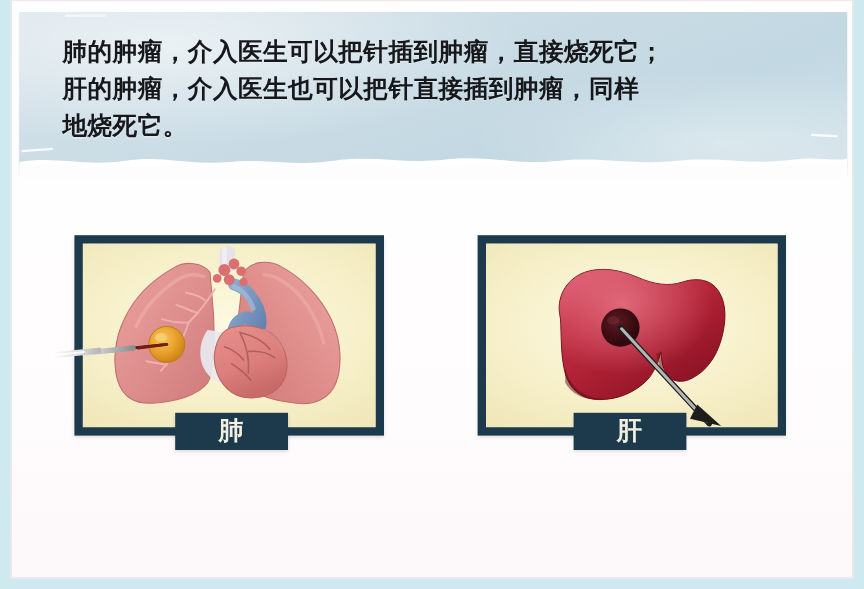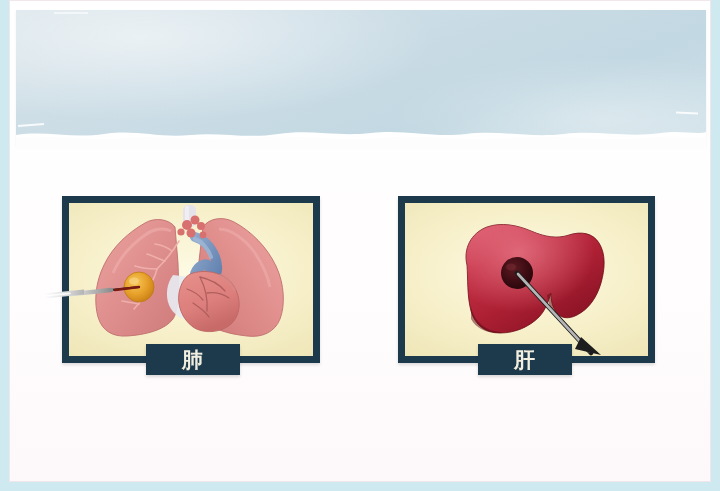--- a/index.html
+++ b/index.html
@@ -155,20 +155,23 @@
 </head>
 <body>
 
 <div id="page">
 
   <div class="page-bg-tint"></div>
 
   <div class="banner">
     <div class="banner-sheen"></div>
 
+    <div class="banner-text">肺的肿瘤，介入医生可以把针插到肿瘤，直接烧死它；
+肝的肿瘤，介入医生也可以把针直接插到肿瘤，同样
+地烧死它。</div>
 
     <div class="banner-tear">
       <svg viewBox="0 0 690 22" preserveAspectRatio="none" aria-hidden="true">
         <path d="M0,9 C30,4 55,13 88,8 C120,3 140,12 175,9 C205,6 230,13 262,8
                  C295,3 320,11 355,7 C390,3 415,12 450,8 C485,4 512,12 548,8
                  C582,4 610,12 645,7 C665,4 680,9 690,6 L690,22 L0,22 Z" fill="#ffffff"></path>
         <path d="M0,12 C40,8 70,16 110,12 C150,8 190,17 235,12 C280,7 320,16 365,12
                  C410,8 450,16 495,12 C540,8 585,16 630,12 C660,9 678,13 690,11
                  L690,22 L0,22 Z" fill="#fdfdfd" opacity="0.9"></path>
       </svg>

